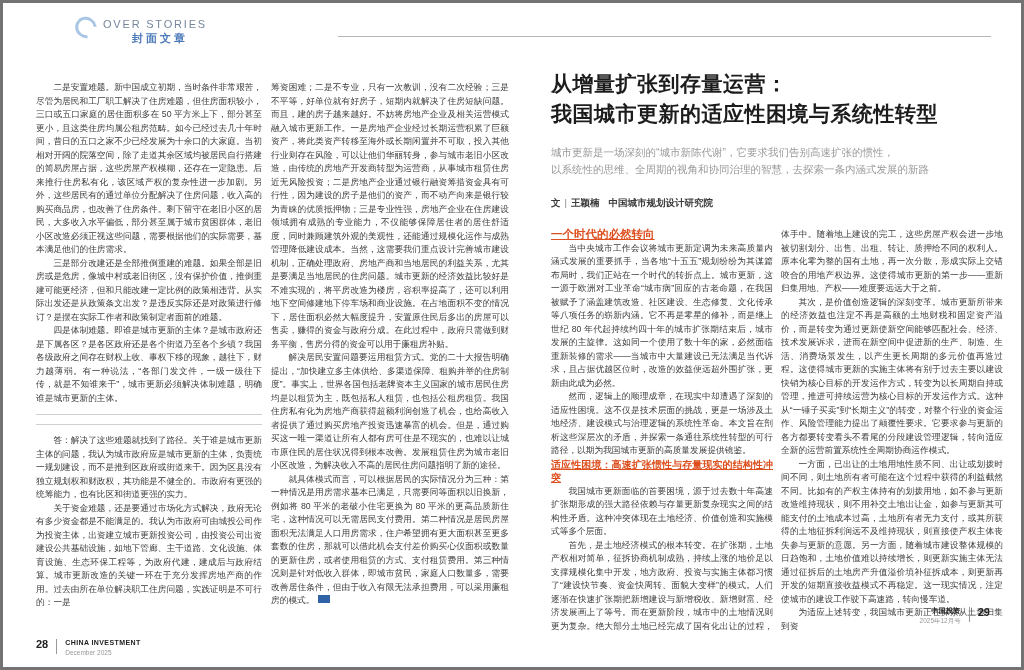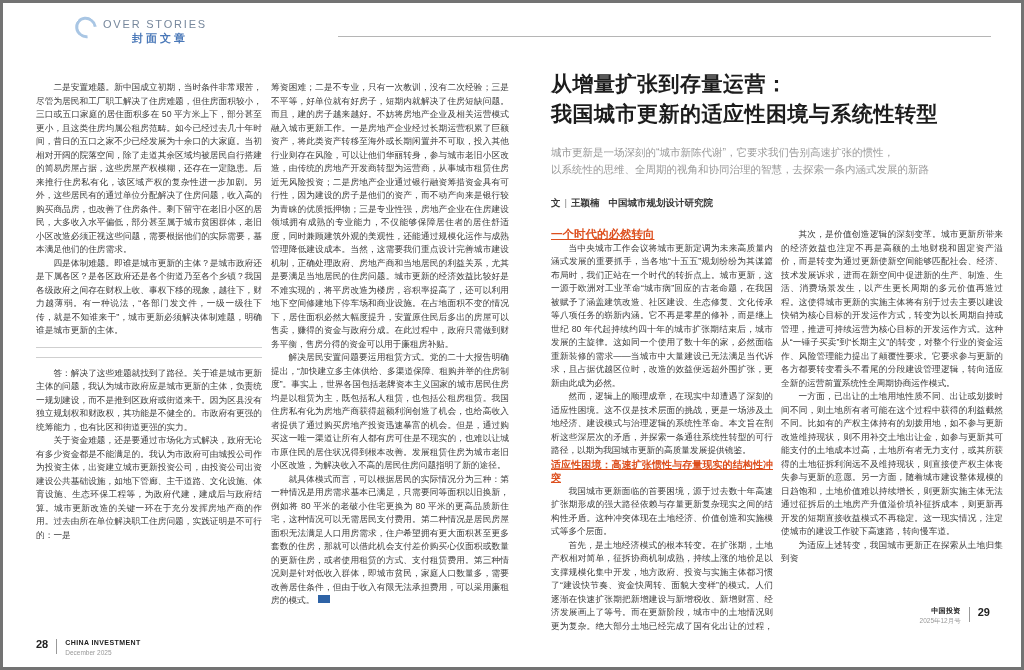--- a/index.html
+++ b/index.html
@@ -72,20 +72,21 @@
 
 <div class="spread">
 
   <div class="logo-c"></div>
   <div class="kicker">OVER STORIES</div>
   <div class="kicker-cn">封面文章</div>
   <div class="header-line"></div>
 
   <div class="col" id="l-col1">
     <p>二是安置难题。新中国成立初期，当时条件非常艰苦，尽管为居民和工厂职工解决了住房难题，但住房面积较小，三口或五口家庭的居住面积多在 50 平方米上下，部分甚至更小，且这类住房均属公租房范畴。如今已经过去几十年时间，昔日的五口之家不少已经发展为十余口的大家庭。当初相对开阔的院落空间，除了走道其余区域均被居民自行搭建的简易房屋占据，这些房屋产权模糊，还存在一定隐患。后来推行住房私有化，该区域产权的复杂性进一步加剧。另外，这些居民有的通过单位分配解决了住房问题，收入高的购买商品房，也改善了住房条件。剩下留守在老旧小区的居民，大多收入水平偏低，部分甚至属于城市贫困群体，老旧小区改造必须正视这些问题，需要根据他们的实际需要，基本满足他们的住房需求。</p>
+    <p>三是部分改建还是全部推倒重建的难题。如果全部是旧房或是危房，像城中村或老旧街区，没有保护价值，推倒重建可能更经济，但和只能改建一定比例的政策相违背。从实际出发还是从政策条文出发？是违反实际还是对政策进行修订？是摆在实际工作者和政策制定者面前的难题。</p>
     <p>四是体制难题。即谁是城市更新的主体？是城市政府还是下属各区？是各区政府还是各个街道乃至各个乡镇？我国各级政府之间存在财权上收、事权下移的现象，越往下，财力越薄弱。有一种说法，“各部门发文件，一级一级往下传，就是不知谁来干”，城市更新必须解决体制难题，明确谁是城市更新的主体。</p>
     <hr class="qa-rule">
     <hr class="qa-rule">
     <p>答：解决了这些难题就找到了路径。关于谁是城市更新主体的问题，我认为城市政府应是城市更新的主体，负责统一规划建设，而不是推到区政府或街道来干。因为区县没有独立规划权和财政权，其功能是不健全的。市政府有更强的统筹能力，也有比区和街道更强的实力。</p>
     <p>关于资金难题，还是要通过市场化方式解决，政府无论有多少资金都是不能满足的。我认为市政府可由城投公司作为投资主体，出资建立城市更新投资公司，由投资公司出资建设公共基础设施，如地下管廊、主干道路、文化设施、体育设施、生态环保工程等，为政府代建，建成后与政府结算。城市更新改造的关键一环在于充分发挥房地产商的作用。过去由所在单位解决职工住房问题，实践证明是不可行的：一是</p>
   </div>
 
   <div class="col" id="l-col2">
     <p class="noindent">筹资困难；二是不专业，只有一次教训，没有二次经验；三是不平等，好单位就有好房子，短期内就解决了住房短缺问题。而且，建的房子越来越好。不妨将房地产企业及相关运营模式融入城市更新工作。一是房地产企业经过长期运营积累了巨额资产，将此类资产转移至海外或长期闲置并不可取，投入其他行业则存在风险，可以让他们华丽转身，参与城市老旧小区改造，由传统的房地产开发商转型为运营商，从事城市租赁住房近无风险投资；二是房地产企业通过银行融资筹措资金具有可行性，因为建设的房子是他们的资产，而不动产向来是银行较为青睐的优质抵押物；三是专业性强，房地产企业在住房建设领域拥有成熟的专业能力，不仅能够保障居住者的居住舒适度，同时兼顾建筑外观的美观性，还能通过规模化运作与成熟管理降低建设成本。当然，这需要我们重点设计完善城市建设机制，正确处理政府、房地产商和当地居民的利益关系，尤其是要满足当地居民的住房问题。城市更新的经济效益比较好是不难实现的，将平房改造为楼房，容积率提高了，还可以利用地下空间修建地下停车场和商业设施。在占地面积不变的情况下，居住面积必然大幅度提升，安置原住民后多出的房屋可以售卖，赚得的资金与政府分成。在此过程中，政府只需做到财务平衡，售房分得的资金可以用于廉租房补贴。</p>
     <p>解决居民安置问题要运用租赁方式。党的二十大报告明确提出，“加快建立多主体供给、多渠道保障、租购并举的住房制度”。事实上，世界各国包括老牌资本主义国家的城市居民住房均是以租赁为主，既包括私人租赁，也包括公租房租赁。我国住房私有化为房地产商获得超额利润创造了机会，也给高收入者提供了通过购买房地产投资迅速暴富的机会。但是，通过购买这一唯一渠道让所有人都有房可住是不现实的，也难以让城市原住民的居住状况得到根本改善。发展租赁住房为城市老旧小区改造，为解决收入不高的居民住房问题指明了新的途径。</p>
@@ -107,20 +108,21 @@
   <div class="col" id="r-col1">
     <p class="sec-h h-lead">一个时代的必然转向</p>
     <p>当中央城市工作会议将城市更新定调为未来高质量内涵式发展的重要抓手，当各地“十五五”规划纷纷为其谋篇布局时，我们正站在一个时代的转折点上。城市更新，这一源于欧洲对工业革命“城市病”回应的古老命题，在我国被赋予了涵盖建筑改造、社区建设、生态修复、文化传承等八项任务的崭新内涵。它不再是零星的修补，而是继上世纪 80 年代起持续约四十年的城市扩张期结束后，城市发展的主旋律。这如同一个使用了数十年的家，必然面临重新装修的需求——当城市中大量建设已无法满足当代诉求，且占据优越区位时，改造的效益便远超外围扩张，更新由此成为必然。</p>
     <p>然而，逻辑上的顺理成章，在现实中却遭遇了深刻的适应性困境。这不仅是技术层面的挑战，更是一场涉及土地经济、建设模式与治理逻辑的系统性革命。本文旨在剖析这些深层次的矛盾，并探索一条通往系统性转型的可行路径，以期为我国城市更新的高质量发展提供镜鉴。</p>
     <p class="sec-h h-orange">适应性困境：高速扩张惯性与存量现实的结构性冲突</p>
     <p>我国城市更新面临的首要困境，源于过去数十年高速扩张期形成的强大路径依赖与存量更新复杂现实之间的结构性矛盾。这种冲突体现在土地经济、价值创造和实施模式等多个层面。</p>
     <p>首先，是土地经济模式的根本转变。在扩张期，土地产权相对简单，征拆协商机制成熟，持续上涨的地价足以支撑规模化集中开发，地方政府、投资与实施主体都习惯了“建设快节奏、资金快周转、面貌大变样”的模式。人们逐渐在快速扩张期把新增建设与新增税收、新增财富、经济发展画上了等号。而在更新阶段，城市中的土地情况则更为复杂。绝大部分土地已经完成了国有化出让的过程，土地在实际建设中被以招拍挂、协议出让、划拨等不同形式转移到不同主</p>
   </div>
 
   <div class="col" id="r-col2">
+    <p class="noindent">体手中。随着地上建设的完工，这些房屋产权会进一步地被切割划分、出售、出租、转让、质押给不同的权利人。原本化零为整的国有土地，再一次分散，形成实际上交错咬合的用地产权边界。这使得城市更新的第一步——重新归集用地、产权——难度要远远大于之前。</p>
     <p>其次，是价值创造逻辑的深刻变革。城市更新所带来的经济效益也注定不再是高额的土地财税和固定资产溢价，而是转变为通过更新使新空间能够匹配社会、经济、技术发展诉求，进而在新空间中促进新的生产、制造、生活、消费场景发生，以产生更长周期的多元价值再造过程。这使得城市更新的实施主体将有别于过去主要以建设快销为核心目标的开发运作方式，转变为以长周期自持或管理，推进可持续运营为核心目标的开发运作方式。这种从“一锤子买卖”到“长期主义”的转变，对整个行业的资金运作、风险管理能力提出了颠覆性要求。它要求参与更新的各方都要转变看头不看尾的分段建设管理逻辑，转向适应全新的运营前置系统性全周期协商运作模式。</p>
     <p>一方面，已出让的土地用地性质不同、出让或划拨时间不同，则土地所有者可能在这个过程中获得的利益截然不同。比如有的产权主体持有的划拨用地，如不参与更新改造维持现状，则不用补交土地出让金，如参与更新其可能支付的土地成本过高，土地所有者无力支付，或其所获得的土地征拆利润远不及维持现状，则直接使产权主体丧失参与更新的意愿。另一方面，随着城市建设整体规模的日趋饱和，土地价值难以持续增长，则更新实施主体无法通过征拆后的土地房产升值溢价填补征拆成本，则更新再开发的短期直接收益模式不再稳定。这一现实情况，注定使城市的建设工作驶下高速路，转向慢车道。</p>
     <p>为适应上述转变，我国城市更新正在探索从土地归集到资</p>
   </div>
 
   <div class="footer-left">
     <span class="pg-num">28</span>
     <span class="ft-div"></span>
     <span>
       <div class="ft-mag">CHINA INVESTMENT</div>

